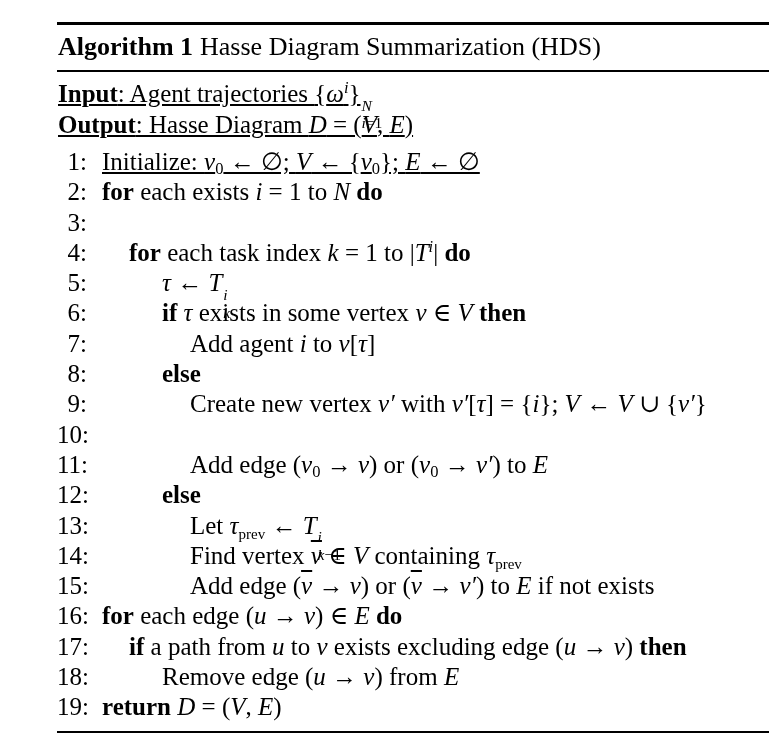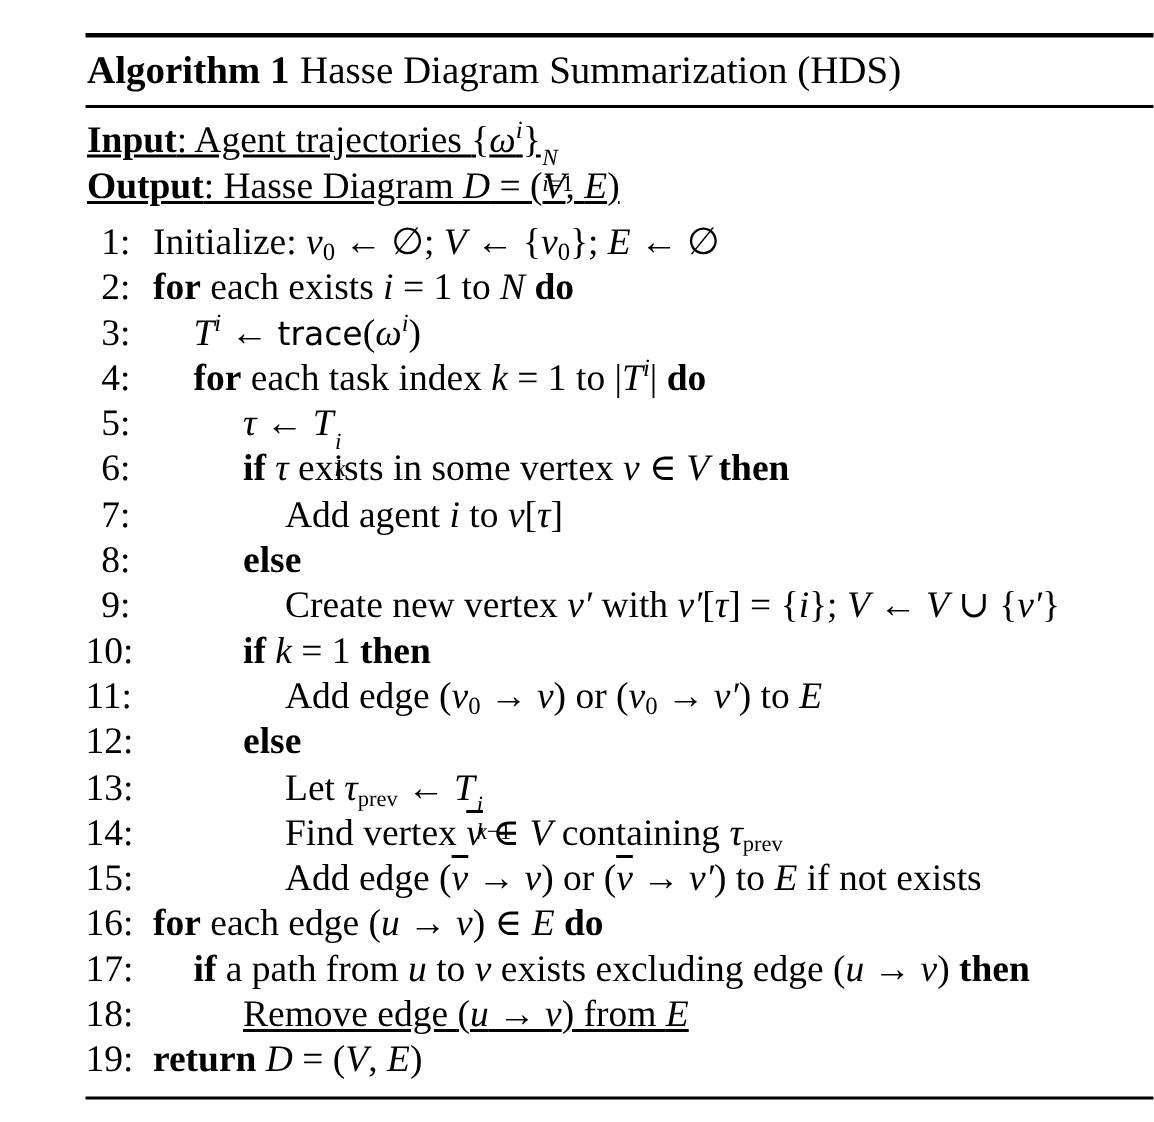--- a/index.html
+++ b/index.html
@@ -43,29 +43,28 @@
   <div class="pre" id="preamble">
       <div class="pre-row"><span class="s-b">Input</span><span>: Agent trajectories </span><span>{</span><span class="s-i">ω</span><span class="s-supi">i</span><span>}</span><span class="stk">
           <span class="stk-top"><span class="s-i">N</span></span>
           <span class="stk-bot"><span class="s-i">i</span><span>=1</span></span>
         </span></div>
       <div class="pre-row"><span class="s-b">Output</span><span>: Hasse Diagram </span><span class="s-c">D</span><span> = (</span><span class="s-c">V</span><span>, </span><span class="s-c">E</span><span>)</span></div>
     </div>
   <div class="lines" id="lines">
       <div class="row">
         <span class="num">1:</span>
-        <span class="content" style="padding-left: 0px;"><span>Initialize: </span><span class="s-i">v</span><span class="s-sub">0</span><span> ← ∅; </span><span class="s-c">V</span><span> ← {</span><span class="s-i">v</span><span class="s-sub">0</span><span>}; </span><span class="s-c">E</span><span> ← ∅</span></span>
+        <span class="content" style="padding-left: 0px; text-decoration: underline;"><span>Initialize: </span><span class="s-i">v</span><span class="s-sub">0</span><span> ← ∅; </span><span class="s-c">V</span><span> ← {</span><span class="s-i">v</span><span class="s-sub">0</span><span>}; </span><span class="s-c">E</span><span> ← ∅</span></span>
       </div>
       <div class="row">
         <span class="num">2:</span>
         <span class="content" style="padding-left: 0px;"><span class="s-b">for</span><span> each exists </span><span class="s-i">i</span><span> = 1 to </span><span class="s-i">N</span><span> </span><span class="s-b">do</span></span>
       </div>
       <div class="row">
         <span class="num">3:</span>
-        <span class="content" style="padding-left: 27px;"><span class="s-i">T</span><span class="s-supi">i</span><span> ← </span><span class="s-tt">trace</span><span>(</span><span class="s-i">ω</span><span class="s-supi">i</span><span>)</span></span>
       </div>
       <div class="row">
         <span class="num">4:</span>
         <span class="content" style="padding-left: 27px;"><span class="s-b">for</span><span> each task index </span><span class="s-i">k</span><span> = 1 to |</span><span class="s-i">T</span><span class="s-supi">i</span><span>| </span><span class="s-b">do</span></span>
       </div>
       <div class="row">
         <span class="num">5:</span>
         <span class="content" style="padding-left: 60px;"><span class="s-i">τ</span><span> ← </span><span class="s-i">T</span><span class="stk">
             <span class="stk-top"><span class="s-i">i</span></span>
             <span class="stk-bot"><span class="s-i">k</span></span>
@@ -82,21 +81,20 @@
       <div class="row">
         <span class="num">8:</span>
         <span class="content" style="padding-left: 60px;"><span class="s-b">else</span></span>
       </div>
       <div class="row">
         <span class="num">9:</span>
         <span class="content" style="padding-left: 88px;"><span>Create new vertex </span><span class="s-i">v′</span><span> with </span><span class="s-i">v′</span><span>[</span><span class="s-i">τ</span><span>] = {</span><span class="s-i">i</span><span>}; </span><span class="s-c">V</span><span> ← </span><span class="s-c">V</span><span> ∪ {</span><span class="s-i">v′</span><span>}</span></span>
       </div>
       <div class="row">
         <span class="num">10:</span>
-        <span class="content" style="padding-left: 60px;"><span class="s-b">if</span><span> </span><span class="s-i">k</span><span> = 1 </span><span class="s-b">then</span></span>
       </div>
       <div class="row">
         <span class="num">11:</span>
         <span class="content" style="padding-left: 88px;"><span>Add edge (</span><span class="s-i">v</span><span class="s-sub">0</span><span> → </span><span class="s-i">v</span><span>) or (</span><span class="s-i">v</span><span class="s-sub">0</span><span> → </span><span class="s-i">v′</span><span>) to </span><span class="s-c">E</span></span>
       </div>
       <div class="row">
         <span class="num">12:</span>
         <span class="content" style="padding-left: 60px;"><span class="s-b">else</span></span>
       </div>
       <div class="row">
@@ -117,21 +115,21 @@
       <div class="row">
         <span class="num">16:</span>
         <span class="content" style="padding-left: 0px;"><span class="s-b">for</span><span> each edge (</span><span class="s-i">u</span><span> → </span><span class="s-i">v</span><span>) ∈ </span><span class="s-c">E</span><span> </span><span class="s-b">do</span></span>
       </div>
       <div class="row">
         <span class="num">17:</span>
         <span class="content" style="padding-left: 27px;"><span class="s-b">if</span><span> a path from </span><span class="s-i">u</span><span> to </span><span class="s-i">v</span><span> exists excluding edge (</span><span class="s-i">u</span><span> → </span><span class="s-i">v</span><span>) </span><span class="s-b">then</span></span>
       </div>
       <div class="row">
         <span class="num">18:</span>
-        <span class="content" style="padding-left: 60px; text-decoration: underline;"><span>Remove edge (</span><span class="s-i">u</span><span> → </span><span class="s-i">v</span><span>) from </span><span class="s-c">E</span></span>
+        <span class="content" style="padding-left: 60px;"><span>Remove edge (</span><span class="s-i">u</span><span> → </span><span class="s-i">v</span><span>) from </span><span class="s-c">E</span></span>
       </div>
       <div class="row">
         <span class="num">19:</span>
         <span class="content" style="padding-left: 0px;"><span class="s-b">return</span><span> </span><span class="s-c">D</span><span> = (</span><span class="s-c">V</span><span>, </span><span class="s-c">E</span><span>)</span></span>
       </div>
     </div>
   <div class="rule bot"></div>
 </div>
 
 </body></html>

